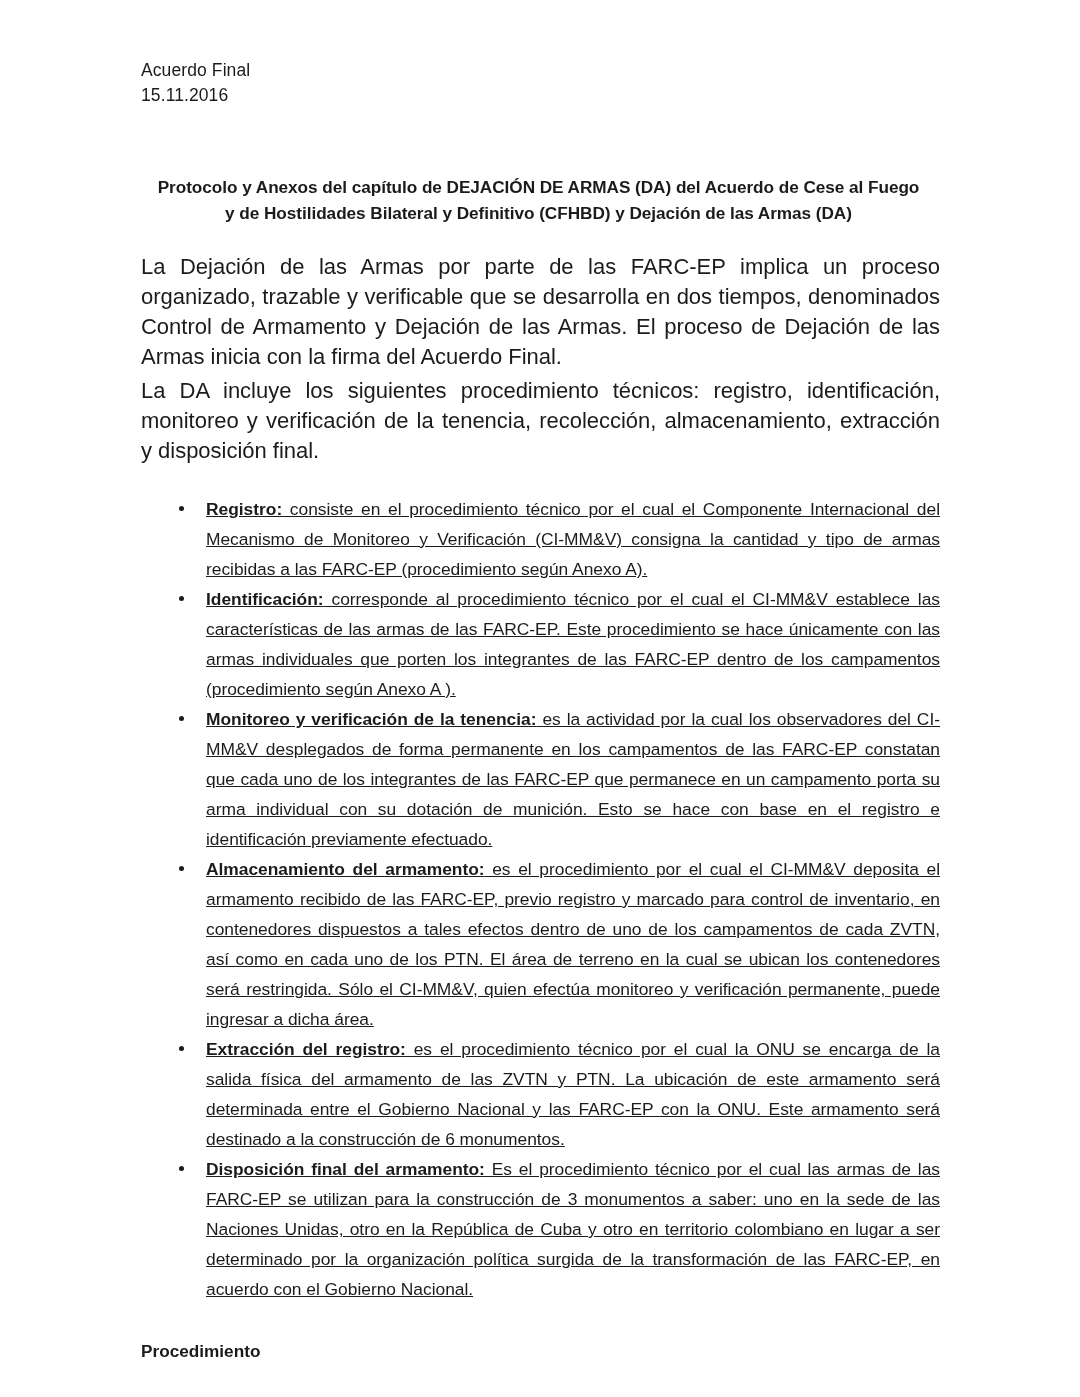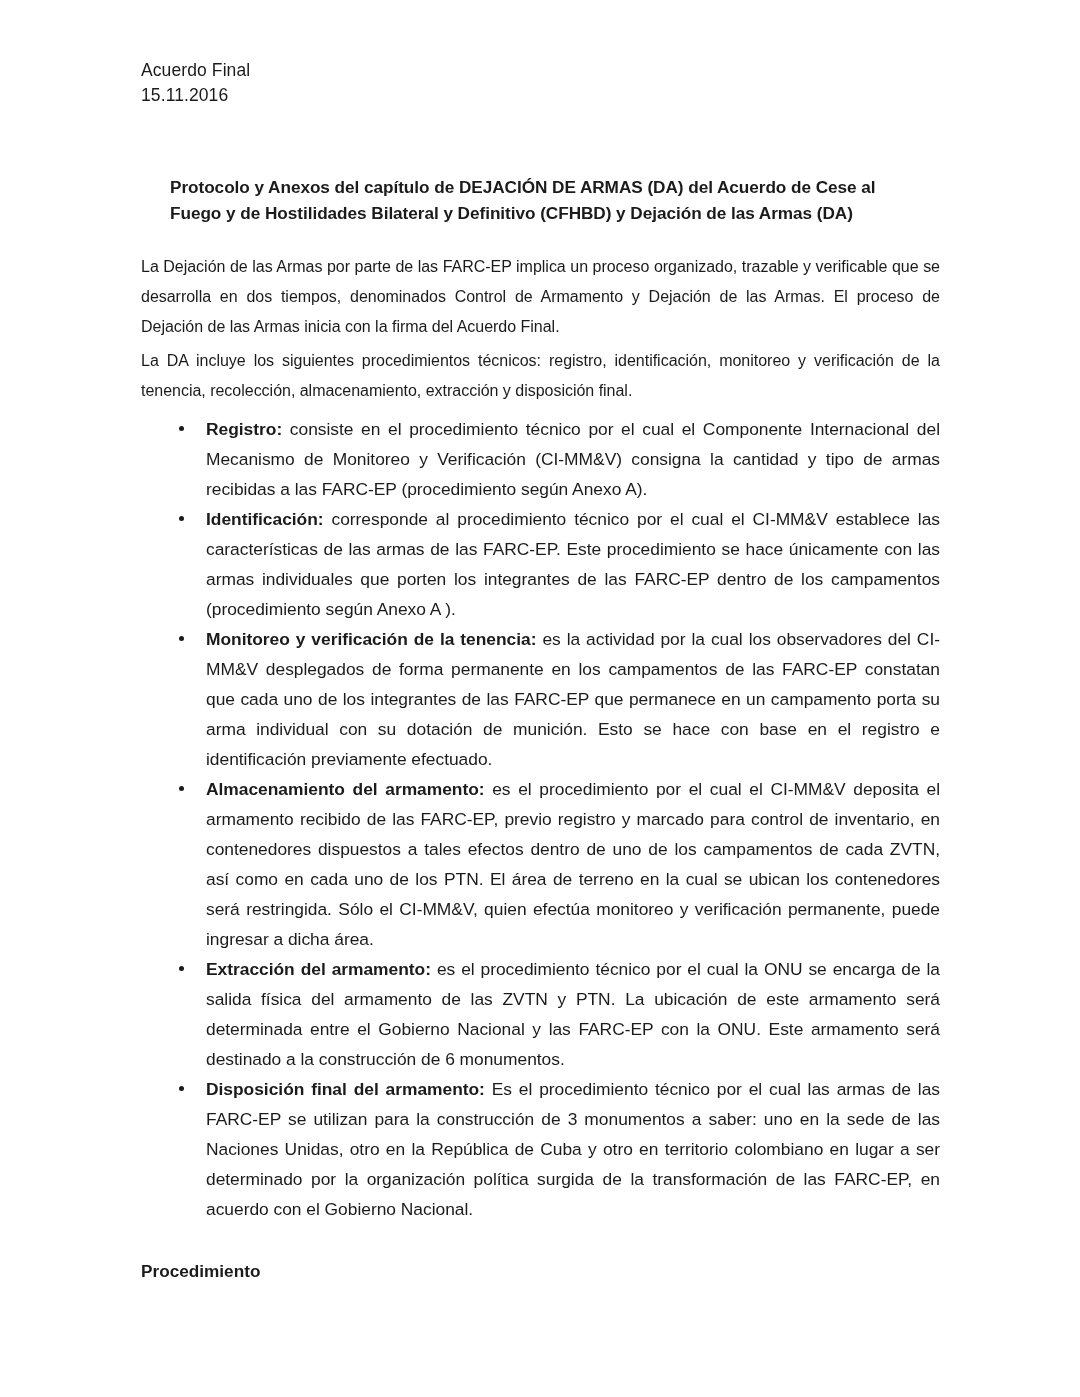--- a/index.html
+++ b/index.html
@@ -30,44 +30,45 @@
   .doc-header {
     font-size: 17.5px;
     line-height: 25px;
     letter-spacing: 0.1px;
     margin: 0 0 0 0;
   }
   .doc-header div { white-space: nowrap; }
 
   
   .doc-title {
-    margin: 66px 14px 0 29px;
-    text-align: left;
+    margin: 66px 14px 0 10px;
+    text-align: center;
     font-weight: bold;
     font-size: 17.2px;
     line-height: 26px;
     letter-spacing: -0.05px;
   }
 
   
   .para {
     margin: 4px 0 0 0;
-    font-size: 16px;
+    font-size: 22px;
     line-height: 30px;
     text-align: justify;
     text-justify: inter-word;
     letter-spacing: -0.02px;
   }
   .para.first { margin-top: 26px; }
 
   
   .bullets {
-    margin: 8px 0 0 0;
+    margin: 28px 0 0 0;
     padding: 0;
     list-style: none;
+    text-decoration: underline;
   }
   .bullet {
     position: relative;
     padding-left: 65px;
     margin: 0 0 0 0;
     font-size: 17.4px;
     line-height: 30px;
     text-align: justify;
     text-justify: inter-word;
     letter-spacing: -0.02px;
@@ -110,37 +111,37 @@
     <div>Acuerdo Final</div>
     <div>15.11.2016</div>
   </div>
 
   <div class="doc-title">
     <span>Protocolo y Anexos del capítulo de DEJACIÓN DE ARMAS (DA) del Acuerdo de Cese al Fuego y de</span>
     <span>Hostilidades Bilateral y Definitivo (CFHBD) y Dejación de las Armas (DA)</span>
   </div>
 
   <p class="para first">La Dejación de las Armas por parte de las FARC-EP implica un proceso organizado, trazable y verificable que se desarrolla en dos tiempos, denominados Control de Armamento y Dejación de las Armas. El proceso de Dejación de las Armas inicia con la firma del Acuerdo Final.</p>
-  <p class="para">La DA incluye los siguientes procedimientos técnicos: registro, identificación, monitoreo y verificación de la tenencia, recolección, almacenamiento, extracción y disposición final.</p>
+  <p class="para">La DA incluye los siguientes procedimiento técnicos: registro, identificación, monitoreo y verificación de la tenencia, recolección, almacenamiento, extracción y disposición final.</p>
 
   <ul class="bullets">
     <li class="bullet">
       <span class="bullet-dot"></span><span class="lead">Registro:</span><span> consiste en el procedimiento técnico por el cual el Componente Internacional del Mecanismo de Monitoreo y Verificación (CI-MM&amp;V) consigna la cantidad y tipo de armas recibidas a las FARC-EP (procedimiento según Anexo A).</span>
     </li>
     <li class="bullet">
       <span class="bullet-dot"></span><span class="lead">Identificación:</span><span> corresponde al procedimiento técnico por el cual el CI-MM&amp;V establece las características de las armas de las FARC-EP. Este procedimiento se hace únicamente con las armas individuales que porten los integrantes de las FARC-EP dentro de los campamentos (procedimiento según Anexo A ).</span>
     </li>
     <li class="bullet">
       <span class="bullet-dot"></span><span class="lead">Monitoreo y verificación de la tenencia:</span><span> es la actividad por la cual los observadores del CI-MM&amp;V desplegados de forma permanente en los campamentos de las FARC-EP constatan que cada uno de los integrantes de las FARC-EP que permanece en un campamento porta su arma individual con su dotación de munición. Esto se hace con base en el registro e identificación previamente efectuado.</span>
     </li>
     <li class="bullet">
       <span class="bullet-dot"></span><span class="lead">Almacenamiento del armamento:</span><span> es el procedimiento por el cual el CI-MM&amp;V deposita el armamento recibido de las FARC-EP, previo registro y marcado para control de inventario, en contenedores dispuestos a tales efectos dentro de uno de los campamentos de cada ZVTN, así como en cada uno de los PTN. El área de terreno en la cual se ubican los contenedores será restringida. Sólo el CI-MM&amp;V, quien efectúa monitoreo y verificación permanente, puede ingresar a dicha área.</span>
     </li>
     <li class="bullet">
-      <span class="bullet-dot"></span><span class="lead">Extracción del armamento:</span><span> es el procedimiento técnico por el cual la ONU se encarga de la salida física del armamento de las ZVTN y PTN. La ubicación de este armamento será determinada entre el Gobierno Nacional y las FARC-EP con la ONU. Este armamento será destinado a la construcción de 6 monumentos.</span>
+      <span class="bullet-dot"></span><span class="lead">Extracción del registro:</span><span> es el procedimiento técnico por el cual la ONU se encarga de la salida física del armamento de las ZVTN y PTN. La ubicación de este armamento será determinada entre el Gobierno Nacional y las FARC-EP con la ONU. Este armamento será destinado a la construcción de 6 monumentos.</span>
     </li>
     <li class="bullet">
       <span class="bullet-dot"></span><span class="lead">Disposición final del armamento:</span><span> Es el procedimiento técnico por el cual las armas de las FARC-EP se utilizan para la construcción de 3 monumentos a saber: uno en la sede de las Naciones Unidas, otro en la República de Cuba y otro en territorio colombiano en lugar a ser determinado por la organización política surgida de la transformación de las FARC-EP, en acuerdo con el Gobierno Nacional.</span>
     </li>
   </ul>
 
   <div class="section-heading">Procedimiento</div>
 
 </div>
 

